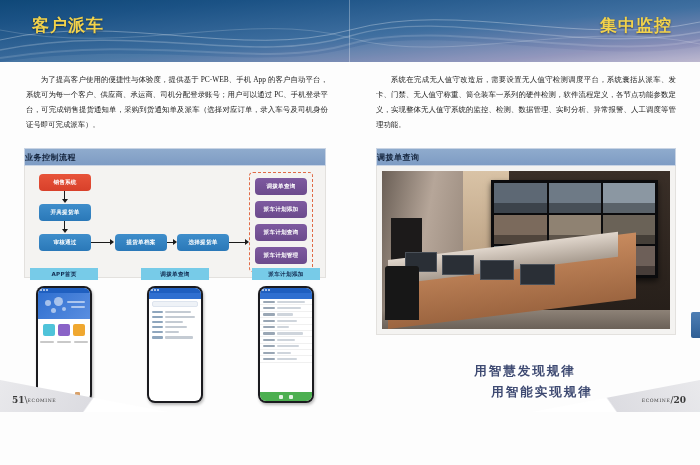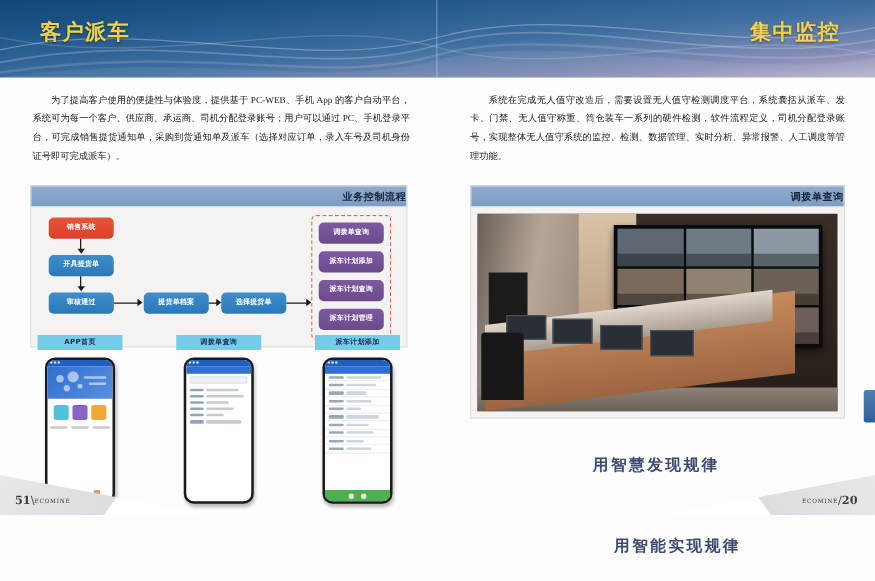--- a/index.html
+++ b/index.html
@@ -41,22 +41,22 @@
     font-size: 7.4px; line-height: 15px; color: #1a1a1a;
     text-align: justify; text-indent: 2em;
     font-family: "Liberation Serif", serif;
   }
   .page.left  .body-text { position: absolute; left: 26px; top: 10px; width: 302px; }
   .page.right .body-text { position: absolute; left: 26px; top: 10px; width: 300px; }
 
   
   .panel-head {
     background: linear-gradient(180deg,#8fabcd 0%, #7e9cc4 100%);
-    color: #14243c; font-family: Liberation Serif, serif;
-    font-size: 8px; font-weight: bold; text-align: right;
+    color: #14243c; font-family: Liberation Mono, monospace;
+    font-size: 8px; font-weight: bold; text-align: left;
     line-height: 18px; height: 18px; letter-spacing: .5px;
     border: 1px solid #c9d4e4;
   }
   .panel-body { background: #f4f3f1; border: 1px solid #e3e1de; border-top: none; }
 
   
   .flow-panel { position: absolute; left: 24px; top: 86px; width: 302px; }
   .flow-body  { position: relative; height: 112px; }
 
   .node {
@@ -146,25 +146,25 @@
     background: linear-gradient(180deg,#e0d6cc 0%, #a89c90 100%); transform: skewY(-7deg); transform-origin:left bottom; }
   .mon { position:absolute; bottom: 34%; background: #2a2f36; border: 1px solid #4a5058; }
   .chair { position:absolute; left: 1%; bottom: 6%; width: 12%; height: 34%;
     background: #171717; border-radius: 3px 3px 0 0; }
   .floor { position:absolute; left:0; right:0; bottom:0; height: 12%;
     background: linear-gradient(180deg,#8d8277 0%, #6b6158 100%); }
 
   
   .slogan { position: absolute; left: 0; right: 0; top: 300px; text-align: center; }
   .slogan div {
-    font-family: Liberation Serif, serif; font-weight: bold;
+    font-family: Liberation Mono, monospace; font-weight: bold;
     font-size: 12.5px; color: #3e4a72; letter-spacing: 2px; line-height: 21px;
     text-shadow: 0 1px 1px rgba(255,255,255,.9);
   }
-  .slogan .l2 { padding-left: 34px; margin-top: 44px; }
+  .slogan .l2 { padding-left: 34px; }
 
   
   .wedge { position: absolute; bottom: 0; width: 168px; height: 32px; }
   .wedge.l { left: 0;  background: linear-gradient(125deg, #e9e9ec 0%, #dcdce1 55%, #ffffff 56%); clip-path: polygon(0 0, 0 100%, 168px 100%); }
   .wedge.r { right: 0; background: linear-gradient(235deg, #e9e9ec 0%, #dcdce1 55%, #ffffff 56%); clip-path: polygon(168px 0, 168px 100%, 0 100%); }
   .pgnum {
     position: absolute; bottom: 5px;
     font-family: "DejaVu Serif", serif; color: #3b3b3b;
   }
   .pgnum .n { font-size: 9px; font-weight: bold; }
@@ -370,21 +370,21 @@
     </div>
 
     <div class="wedge l"></div>
     <div class="pgnum l">
       <span class="n">51</span><span class="slash">\</span><span class="brand">ECOMINE</span>
     </div>
   </div>
 
   <div class="page right">
 
-    <p class="body-text">系统在完成无人值守改造后，需要设置无人值守检测调度平台，系统囊括从派车、发卡、门禁、无人值守称重、筒仓装车一系列的硬件检测，软件流程定义，司机分配登录账号，实现整体无人值守系统的监控、检测、数据管理、实时分析、异常报警、人工调度等管理功能。</p>
+    <p class="body-text">系统在完成无人值守改造后，需要设置无人值守检测调度平台，系统囊括从派车、发卡、门禁、无人值守称重、筒仓装车一系列的硬件检测，软件流程定义，各节点功能参数定义，实现整体无人值守系统的监控、检测、数据管理、实时分析、异常报警、人工调度等管理功能。</p>
 
     <div class="photo-panel">
       <div class="panel-head">调拨单查询</div>
       <div class="panel-body photo-body">
         <div class="photo">
           <div class="room-wall-l"></div>
           <div class="room-wall-c"></div>
           <div class="room-rack" style="left:3%;  top:30%; width:11%; height:36%;"></div>
           <div class="room-rack" style="left:45%; top:26%; width:9%;  height:42%;"></div>
           <div class="floor"></div>

